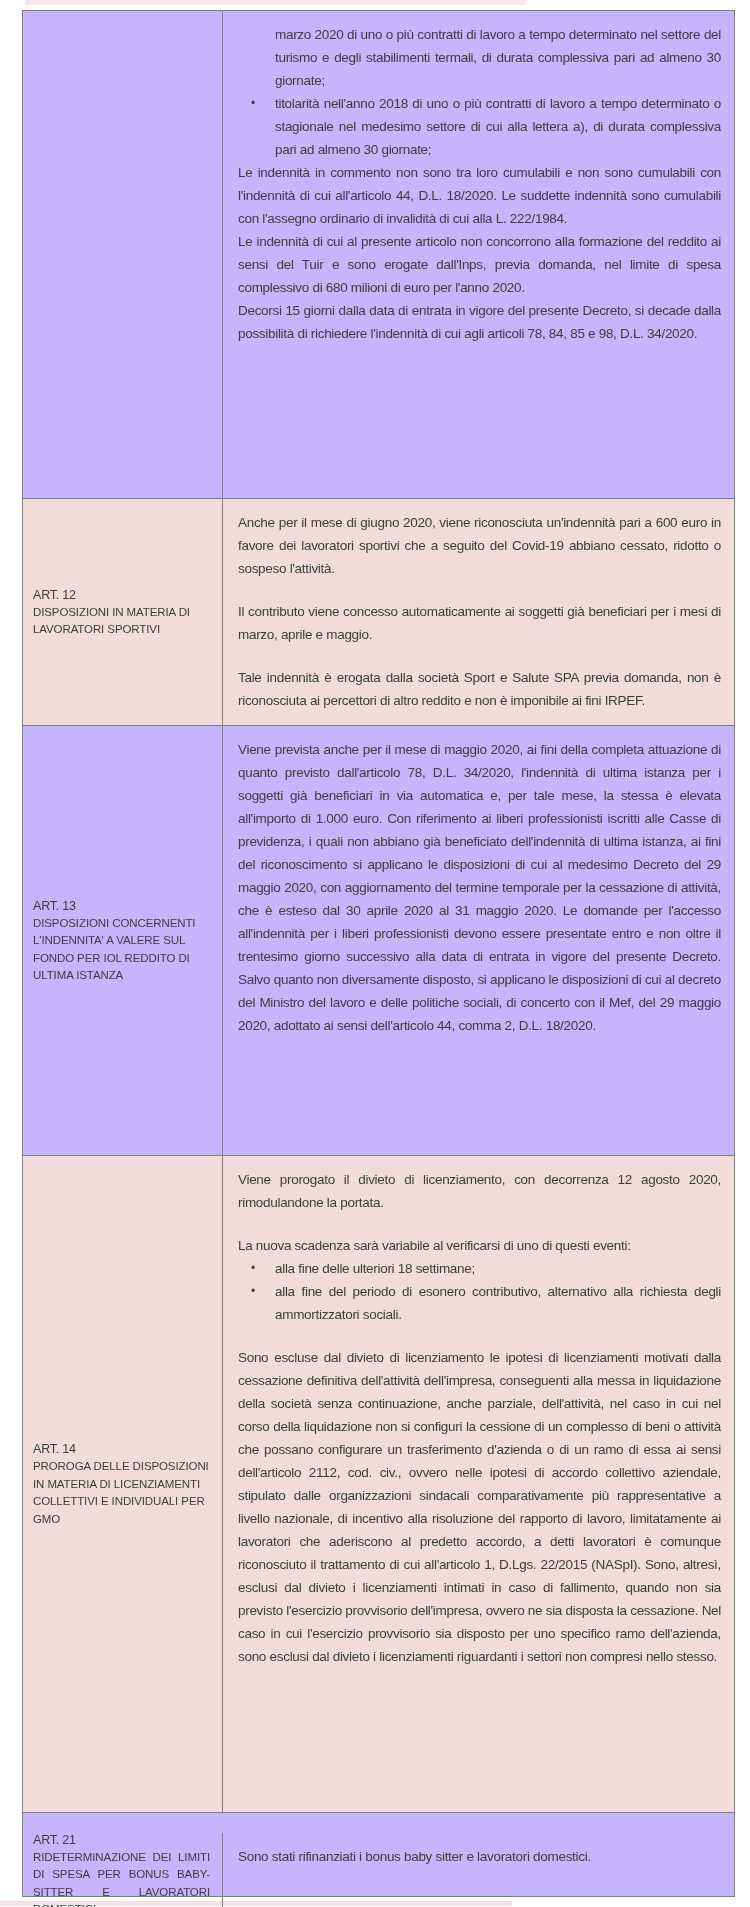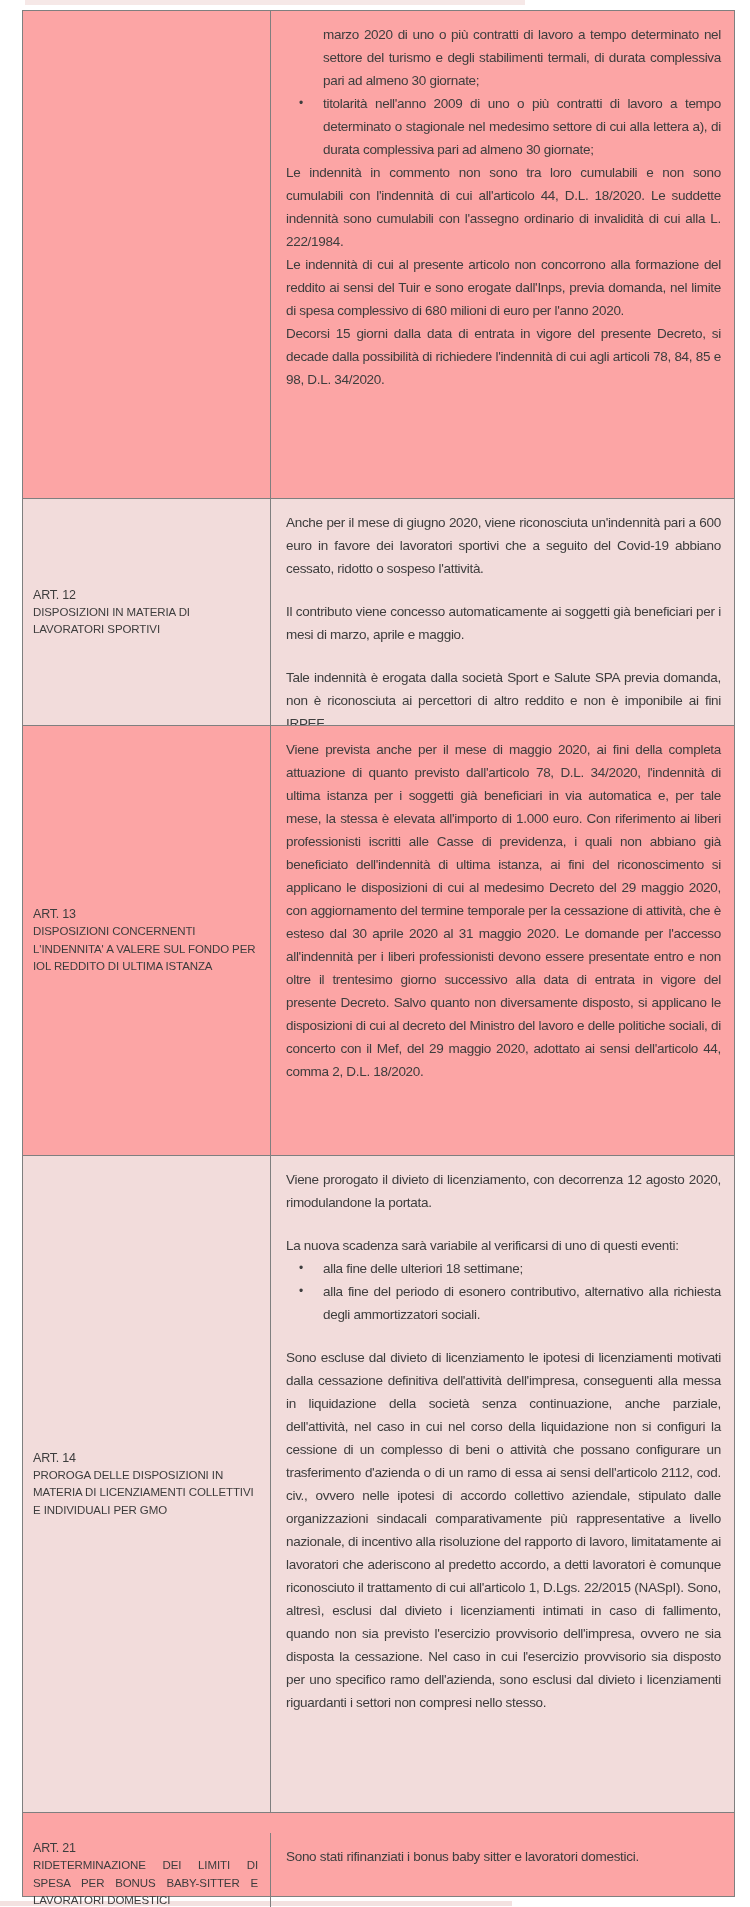--- a/index.html
+++ b/index.html
@@ -14,33 +14,33 @@
   .strip{position:absolute;height:5px;}
   .strip.top{left:25px;top:0;width:500px;background:#f6e8e7;}
   .strip.bottom{left:0;top:1901px;width:512px;background:#f3e1e0;}
 
   .doc-table{
     position:absolute;left:22px;top:10px;
     width:713px;height:1887px;
     border:1px solid #7f7f7f;
     box-sizing:border-box;
     display:flex;flex-direction:column;
-    background:#fca5a5;
+    background:#c4b5fd;
   }
   .row{
     display:flex;
     box-sizing:border-box;
     border-bottom:1px solid #7f7f7f;
     overflow:hidden;
     flex:0 0 auto;
   }
   .row:last-child{border-bottom:none;margin-top:20px;}
   .row.shaded{background:#f2dcdb;}
   .cell-left{
-    width:248px;box-sizing:border-box;
+    width:200px;box-sizing:border-box;
     border-right:1px solid #7f7f7f;
     padding:8px 12px 8px 10px;
     display:flex;flex-direction:column;justify-content:center;
     overflow:hidden;
   }
   .cell-right{
     flex:1;box-sizing:border-box;
     padding:12px 13px 10px 15px;
     overflow:hidden;
   }
@@ -75,21 +75,21 @@
 <div class="page">
   <div class="strip top"></div>
   <div class="strip bottom"></div>
 
   <div class="doc-table">
 
     <div class="row" style="height:488px">
       <div class="cell-left"></div>
       <div class="cell-right body-text">
         <div class="bullet-cont">marzo 2020 di uno o più contratti di lavoro a tempo determinato nel settore del turismo e degli stabilimenti termali, di durata complessiva pari ad almeno 30 giornate;</div>
-        <div class="bullet">titolarità nell'anno 2009 di uno o più contratti di lavoro a tempo determinato o stagionale nel medesimo settore di cui alla lettera a), di durata complessiva pari ad almeno 30 giornate;</div>
+        <div class="bullet">titolarità nell'anno 2018 di uno o più contratti di lavoro a tempo determinato o stagionale nel medesimo settore di cui alla lettera a), di durata complessiva pari ad almeno 30 giornate;</div>
         <div class="para">Le indennità in commento non sono tra loro cumulabili e non sono cumulabili con l'indennità di cui all'articolo 44, D.L. 18/2020. Le suddette indennità sono cumulabili con l'assegno ordinario di invalidità di cui alla L. 222/1984.</div>
         <div class="para">Le indennità di cui al presente articolo non concorrono alla formazione del reddito ai sensi del Tuir e sono erogate dall'Inps, previa domanda, nel limite di spesa complessivo di 680 milioni di euro per l'anno 2020.</div>
         <div class="para">Decorsi 15 giorni dalla data di entrata in vigore del presente Decreto, si decade dalla possibilità di richiedere l'indennità di cui agli articoli 78, 84, 85 e 98, D.L. 34/2020.</div>
       </div>
     </div>
 
     <div class="row shaded" style="height:227px">
       <div class="cell-left">
         <div class="art-no">ART. 12</div>
         <div class="art-title">DISPOSIZIONI IN MATERIA DI LAVORATORI SPORTIVI</div>

